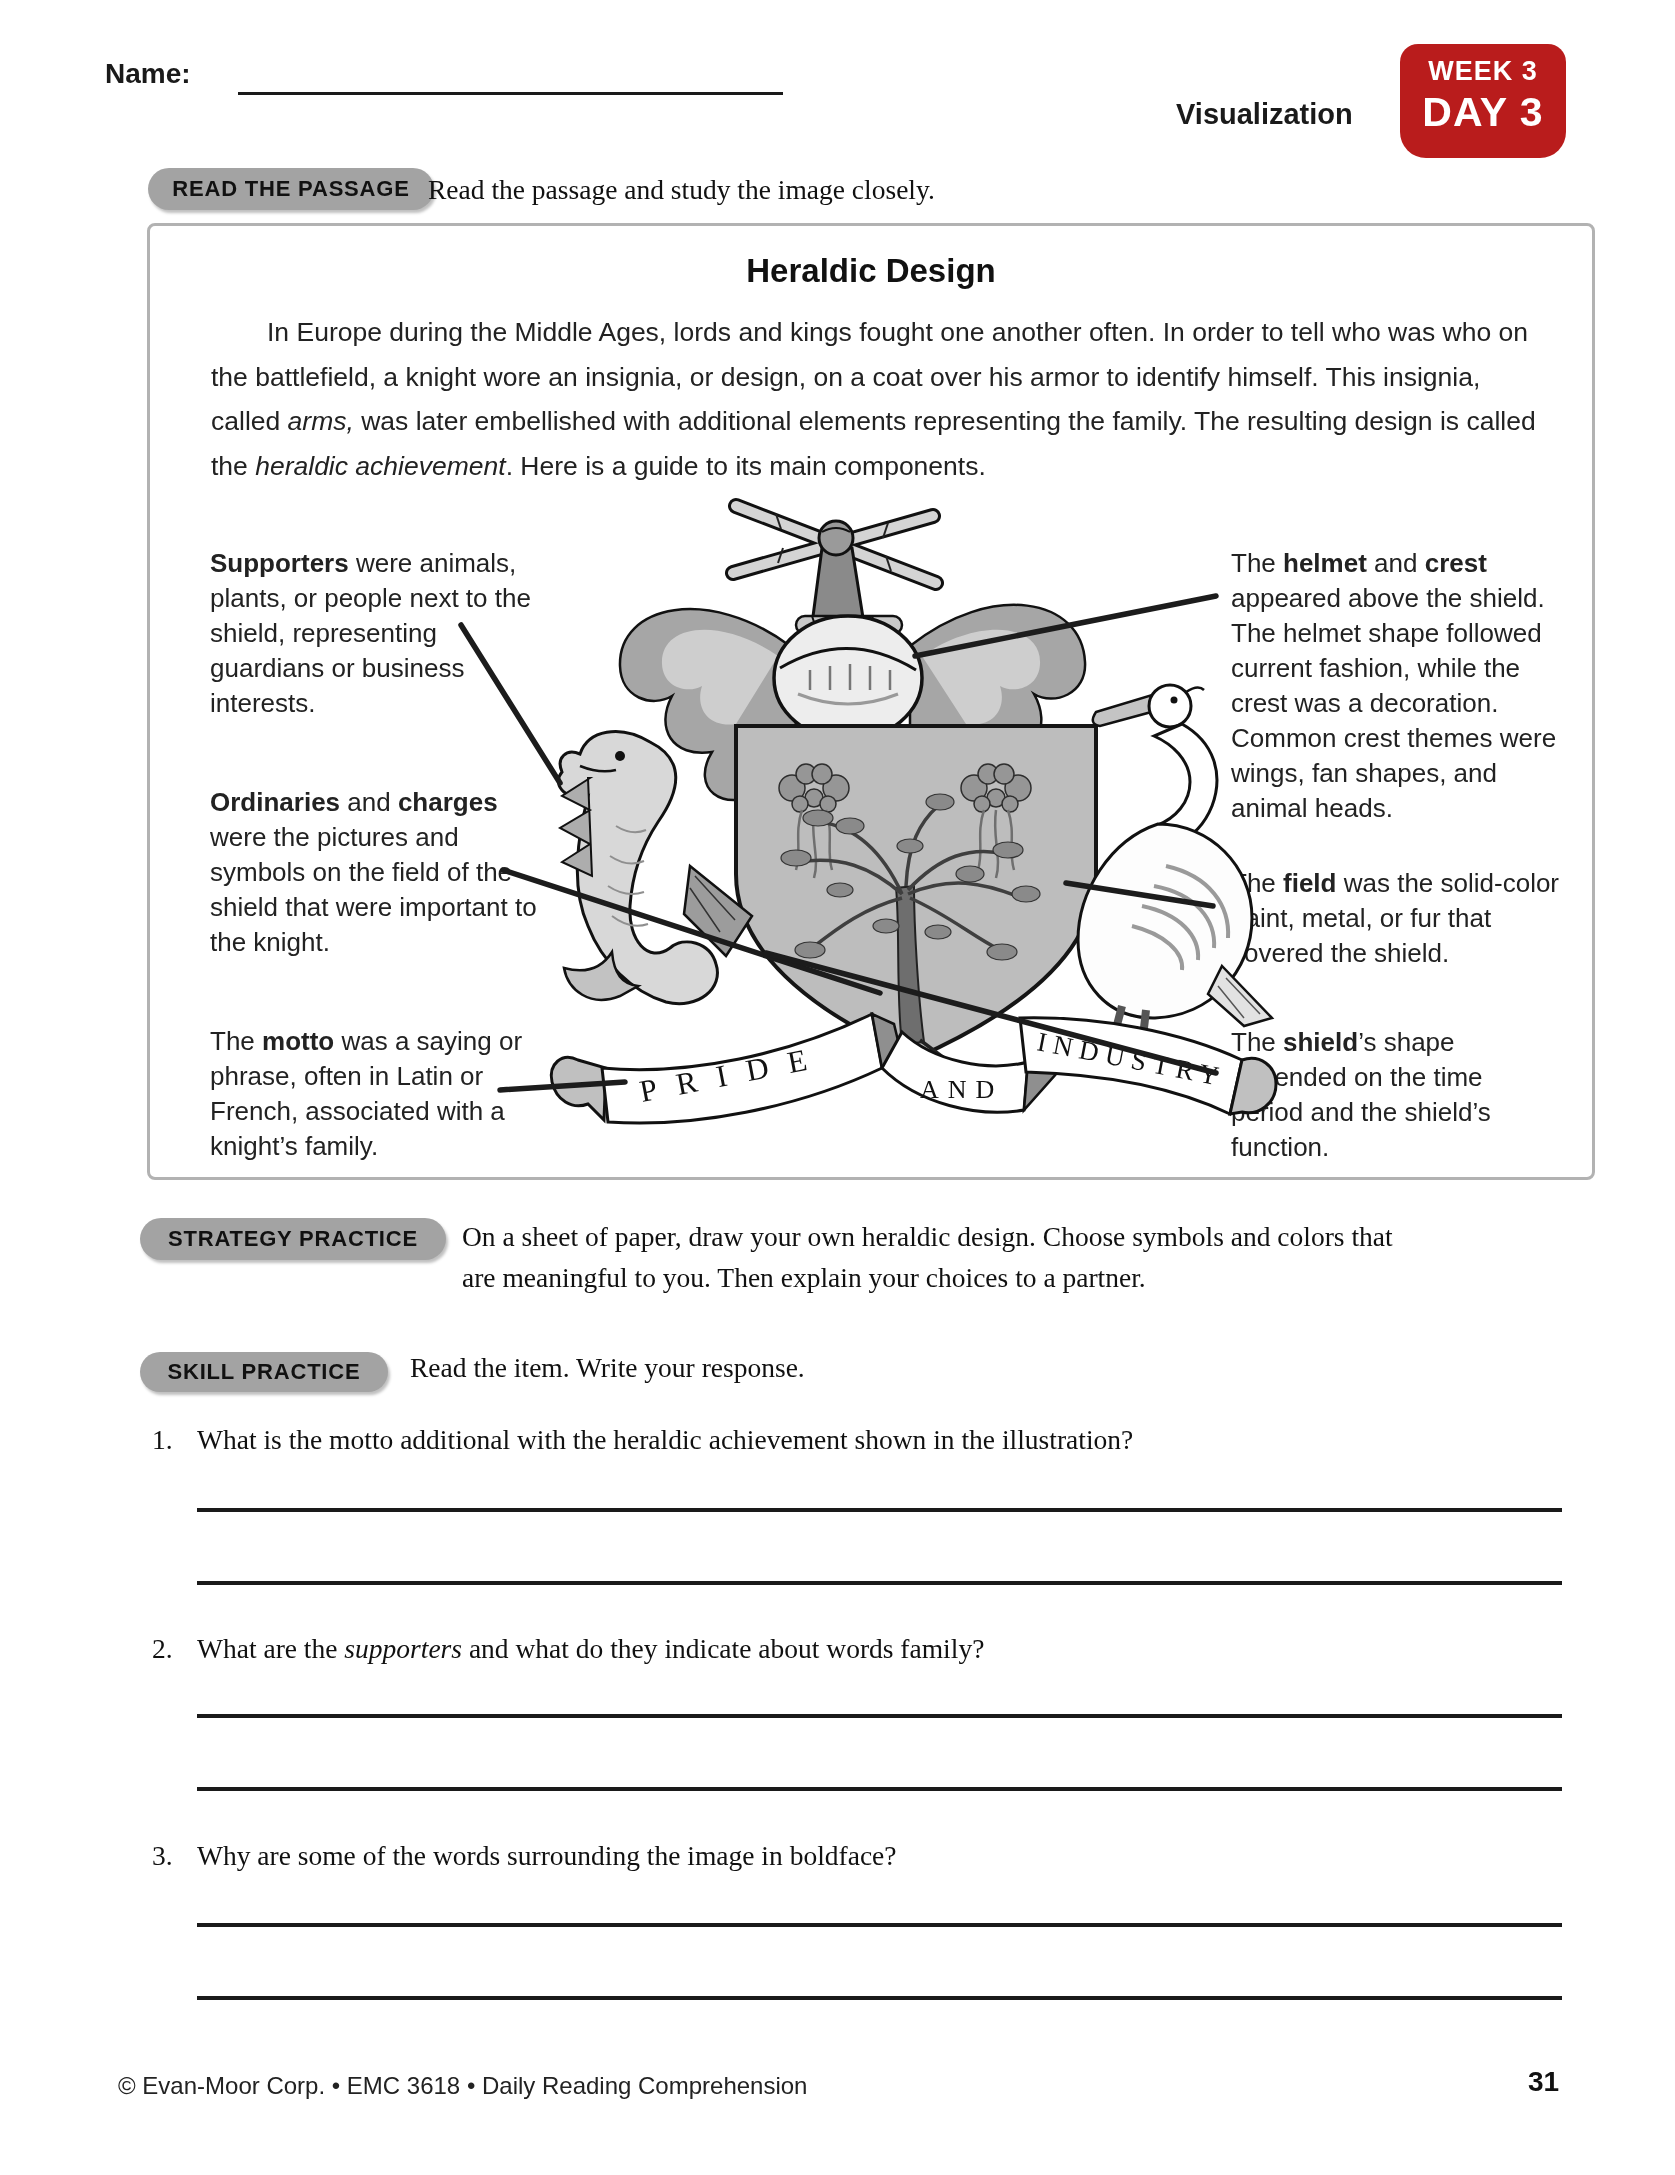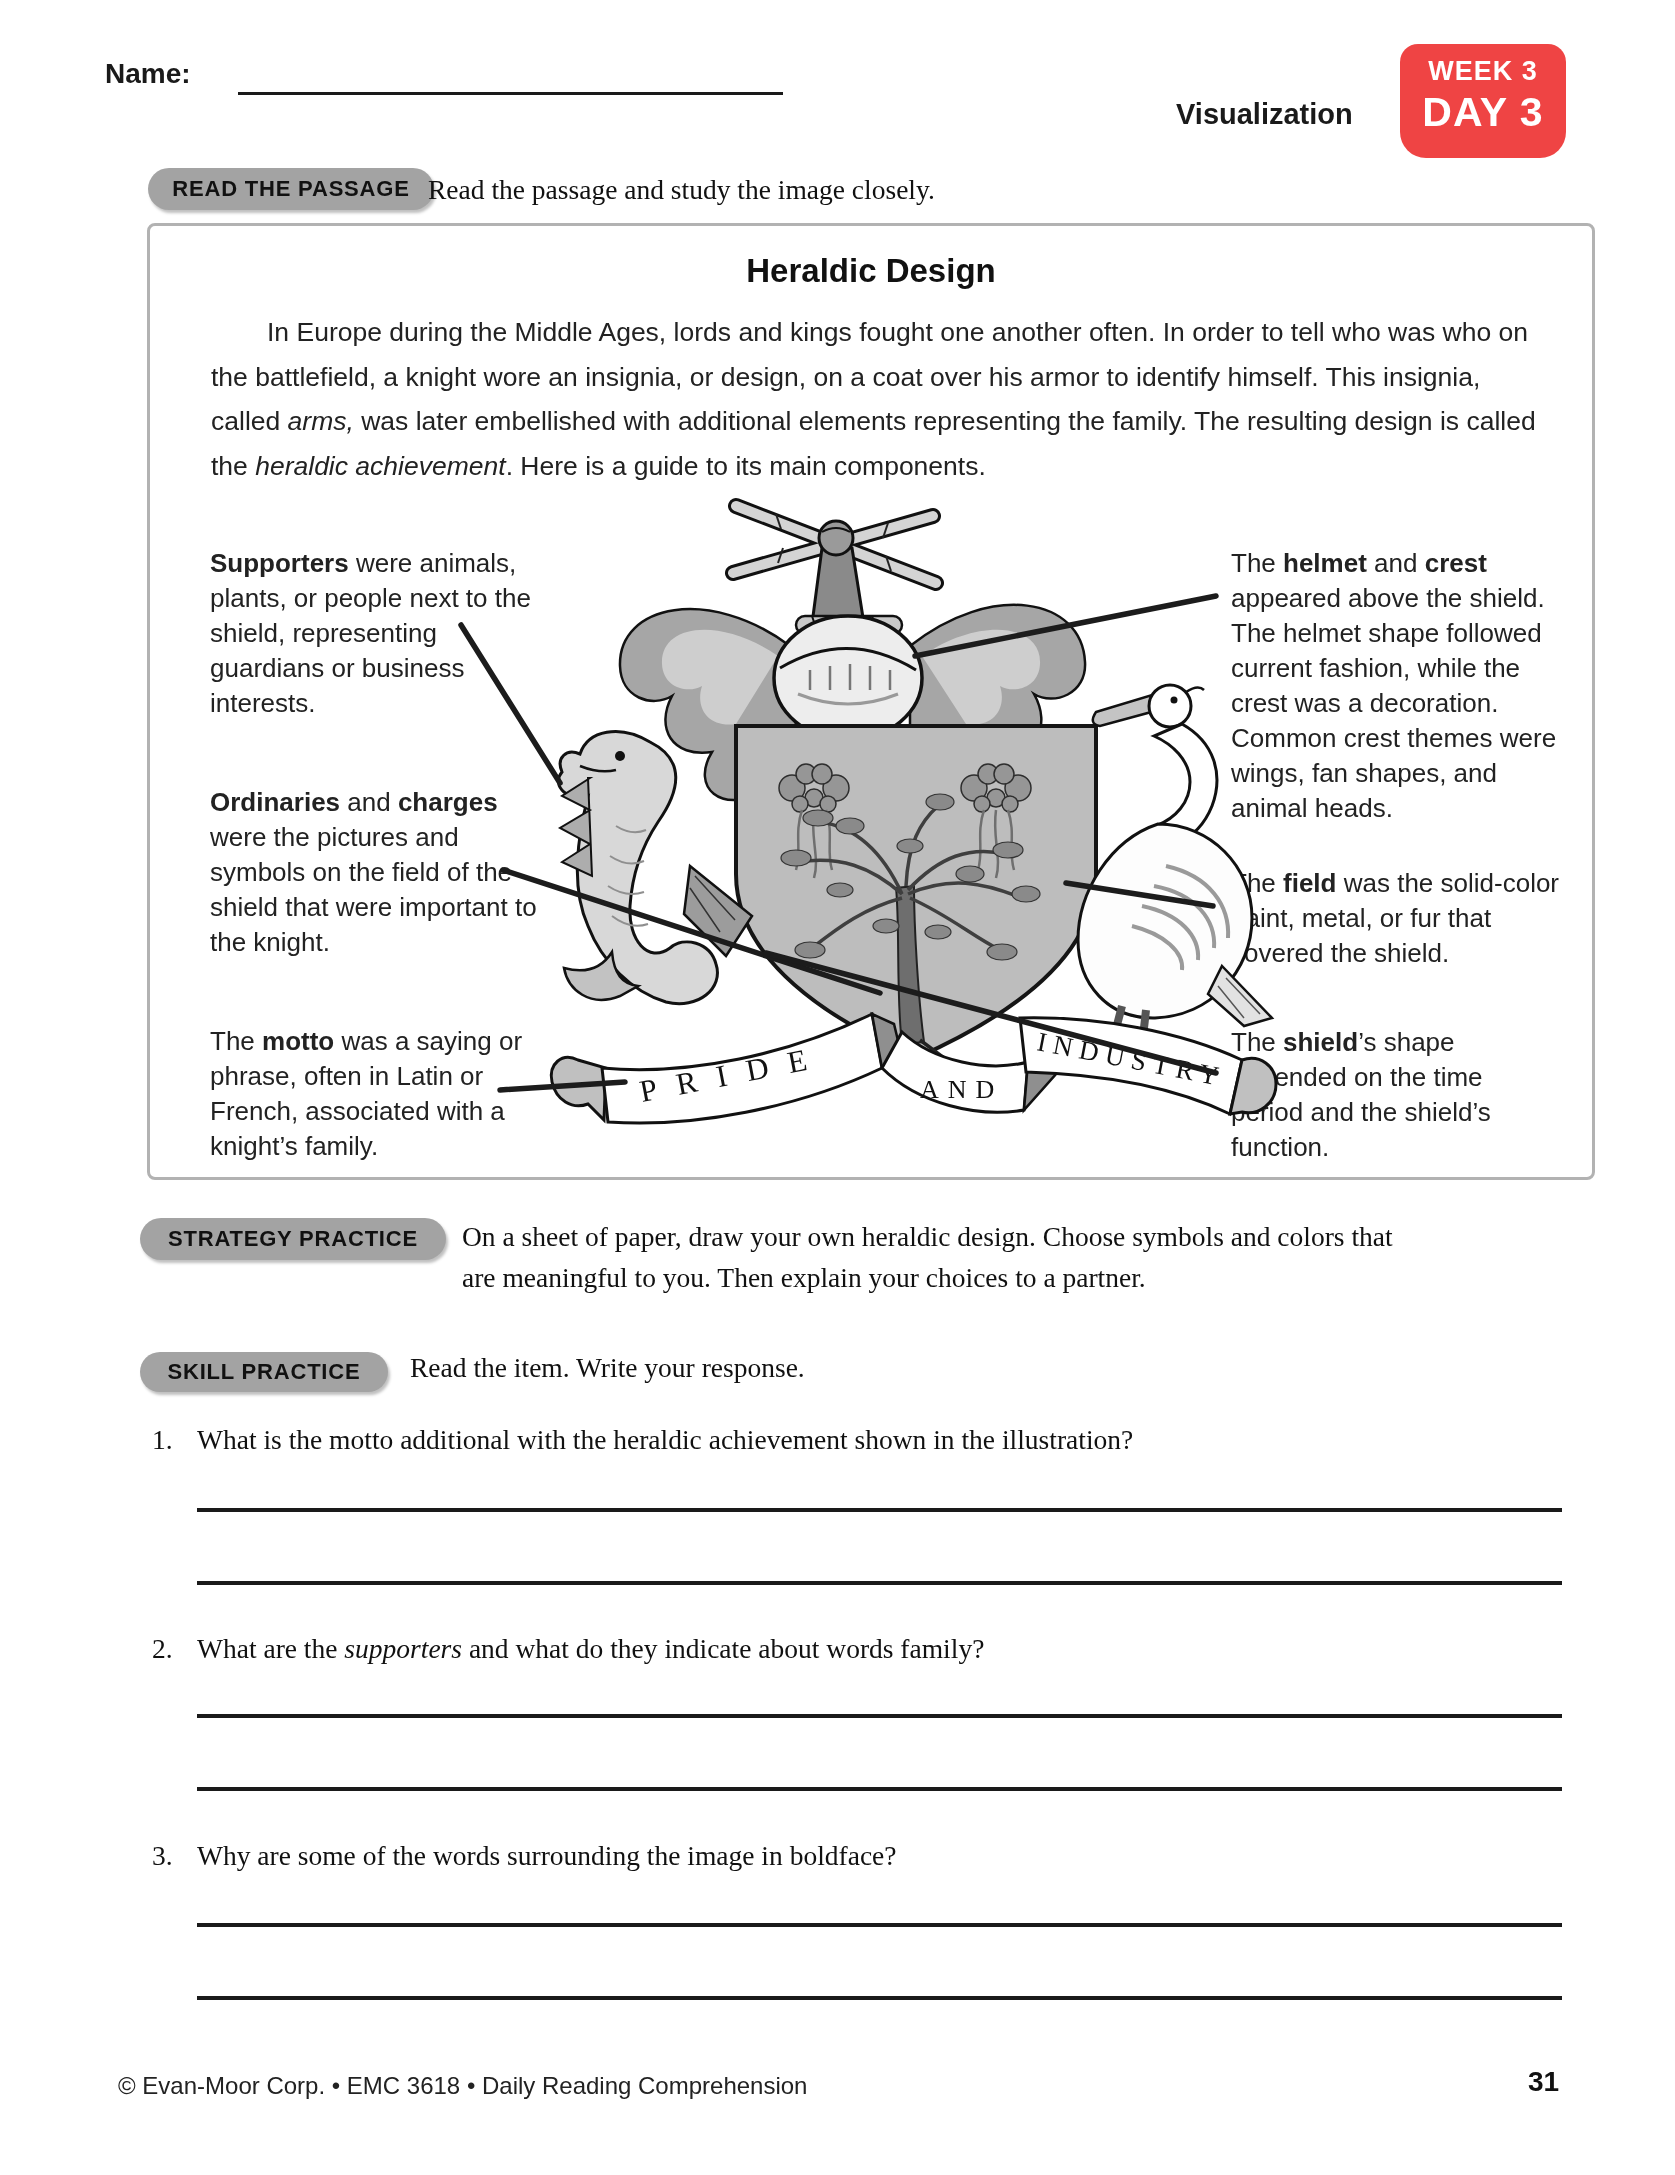--- a/index.html
+++ b/index.html
@@ -6,21 +6,21 @@
   .page{position:relative;width:1675px;height:2175px;background:#ffffff;overflow:hidden;
         font-family:"Liberation Sans", sans-serif;color:#1a1a1a;}
   .abs{position:absolute;}
   .sans{font-family:"Liberation Sans", sans-serif;}
   .serif{font-family:"Liberation Serif", serif;}
   .b{font-weight:bold;}
   .i{font-style:italic;}
   .pill{position:absolute;background:#a3a3a3;border-radius:21px;display:flex;align-items:center;
         justify-content:center;font-weight:bold;font-size:22px;letter-spacing:.8px;color:#111;
         box-shadow:2px 3px 3px rgba(0,0,0,.25);white-space:nowrap;}
-  .badge{position:absolute;left:1400px;top:44px;width:166px;height:114px;background:#ef4444;
+  .badge{position:absolute;left:1400px;top:44px;width:166px;height:114px;background:#b91c1c;
          border-radius:18px 18px 26px 26px;color:#fff;text-align:center;}
   .badge .wk{font-size:27px;font-weight:bold;margin-top:12px;letter-spacing:1px;}
   .badge .dy{font-size:41px;font-weight:bold;margin-top:2px;letter-spacing:1px;}
   .passage-box{position:absolute;left:147px;top:223px;width:1448px;height:957px;
                border:3px solid #b2b2b2;border-radius:8px;box-sizing:border-box;background:#fff;}
   .callout{position:absolute;font-size:26px;line-height:35px;color:#222;}
   .qline{position:absolute;height:3.5px;background:#1a1a1a;}
   .nameline{position:absolute;height:3px;background:#1a1a1a;}
   .qtext{position:absolute;font-size:27.5px;color:#111;}
   .instr{position:absolute;font-size:27.5px;color:#111;}

